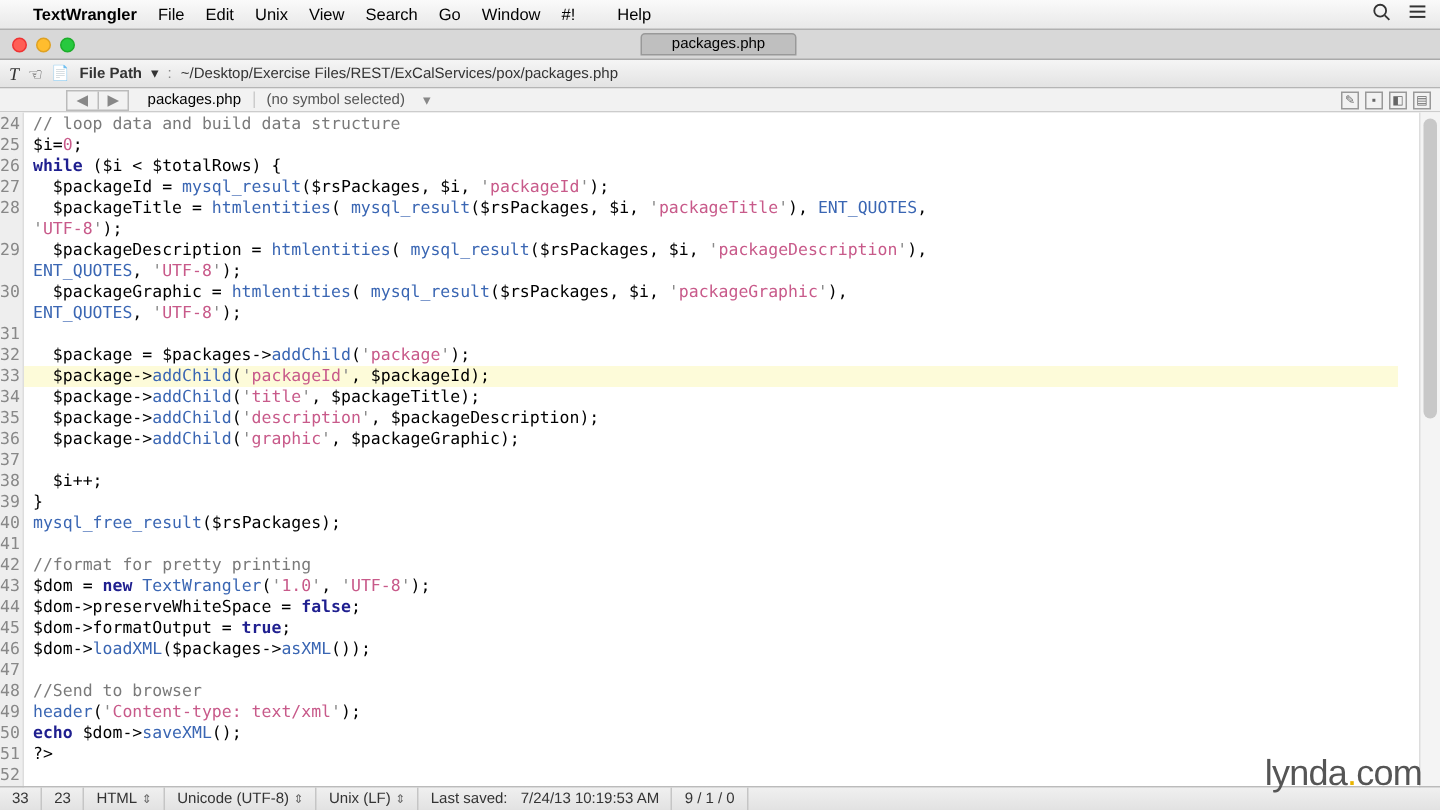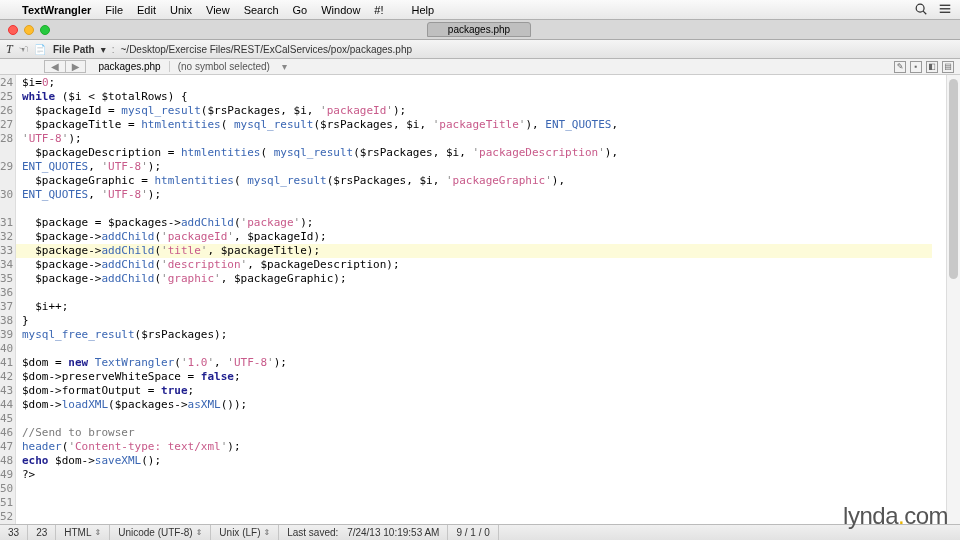--- a/index.html
+++ b/index.html
@@ -153,41 +153,42 @@
 45
 46
 47
 48
 49
 50
 51
 52
 </pre>
     </div>
-  <div class="code" id="code"><div class="hl-line" style="top: 169px;"></div><pre>
+  <div class="code" id="code"><div class="hl-line" style="top: 169px;"></div><pre><span class="c-comment">// loop data and build data structure</span>
 $i=<span class="c-pk">0</span>;
 <span class="c-kw">while</span> ($i &lt; $totalRows) {
   $packageId = <span class="c-func">mysql_result</span>($rsPackages, $i, <span class="c-sq">'</span><span class="c-pk">packageId</span><span class="c-sq">'</span>);
   $packageTitle = <span class="c-func">htmlentities</span>( <span class="c-func">mysql_result</span>($rsPackages, $i, <span class="c-sq">'</span><span class="c-pk">packageTitle</span><span class="c-sq">'</span>), <span class="c-func">ENT_QUOTES</span>,
 <span class="c-sq">'</span><span class="c-pk">UTF-8</span><span class="c-sq">'</span>);
   $packageDescription = <span class="c-func">htmlentities</span>( <span class="c-func">mysql_result</span>($rsPackages, $i, <span class="c-sq">'</span><span class="c-pk">packageDescription</span><span class="c-sq">'</span>),
 <span class="c-func">ENT_QUOTES</span>, <span class="c-sq">'</span><span class="c-pk">UTF-8</span><span class="c-sq">'</span>);
   $packageGraphic = <span class="c-func">htmlentities</span>( <span class="c-func">mysql_result</span>($rsPackages, $i, <span class="c-sq">'</span><span class="c-pk">packageGraphic</span><span class="c-sq">'</span>),
 <span class="c-func">ENT_QUOTES</span>, <span class="c-sq">'</span><span class="c-pk">UTF-8</span><span class="c-sq">'</span>);
 
   $package = $packages-&gt;<span class="c-func">addChild</span>(<span class="c-sq">'</span><span class="c-pk">package</span><span class="c-sq">'</span>);
   $package-&gt;<span class="c-func">addChild</span>(<span class="c-sq">'</span><span class="c-pk">packageId</span><span class="c-sq">'</span>, $packageId);
   $package-&gt;<span class="c-func">addChild</span>(<span class="c-sq">'</span><span class="c-pk">title</span><span class="c-sq">'</span>, $packageTitle);
   $package-&gt;<span class="c-func">addChild</span>(<span class="c-sq">'</span><span class="c-pk">description</span><span class="c-sq">'</span>, $packageDescription);
   $package-&gt;<span class="c-func">addChild</span>(<span class="c-sq">'</span><span class="c-pk">graphic</span><span class="c-sq">'</span>, $packageGraphic);
 
   $i++;
 }
 <span class="c-func">mysql_free_result</span>($rsPackages);
 
+<span class="c-comment">//format for pretty printing</span>
 $dom = <span class="c-kw">new</span> <span class="c-func">TextWrangler</span>(<span class="c-sq">'</span><span class="c-pk">1.0</span><span class="c-sq">'</span>, <span class="c-sq">'</span><span class="c-pk">UTF-8</span><span class="c-sq">'</span>);
 $dom-&gt;preserveWhiteSpace = <span class="c-kw">false</span>;
 $dom-&gt;formatOutput = <span class="c-kw">true</span>;
 $dom-&gt;<span class="c-func">loadXML</span>($packages-&gt;<span class="c-func">asXML</span>());
 
 <span class="c-comment">//Send to browser</span>
 <span class="c-func">header</span>(<span class="c-sq">'</span><span class="c-pk">Content-type: text/xml</span><span class="c-sq">'</span>);
 <span class="c-kw">echo</span> $dom-&gt;<span class="c-func">saveXML</span>();
 ?&gt;
 

